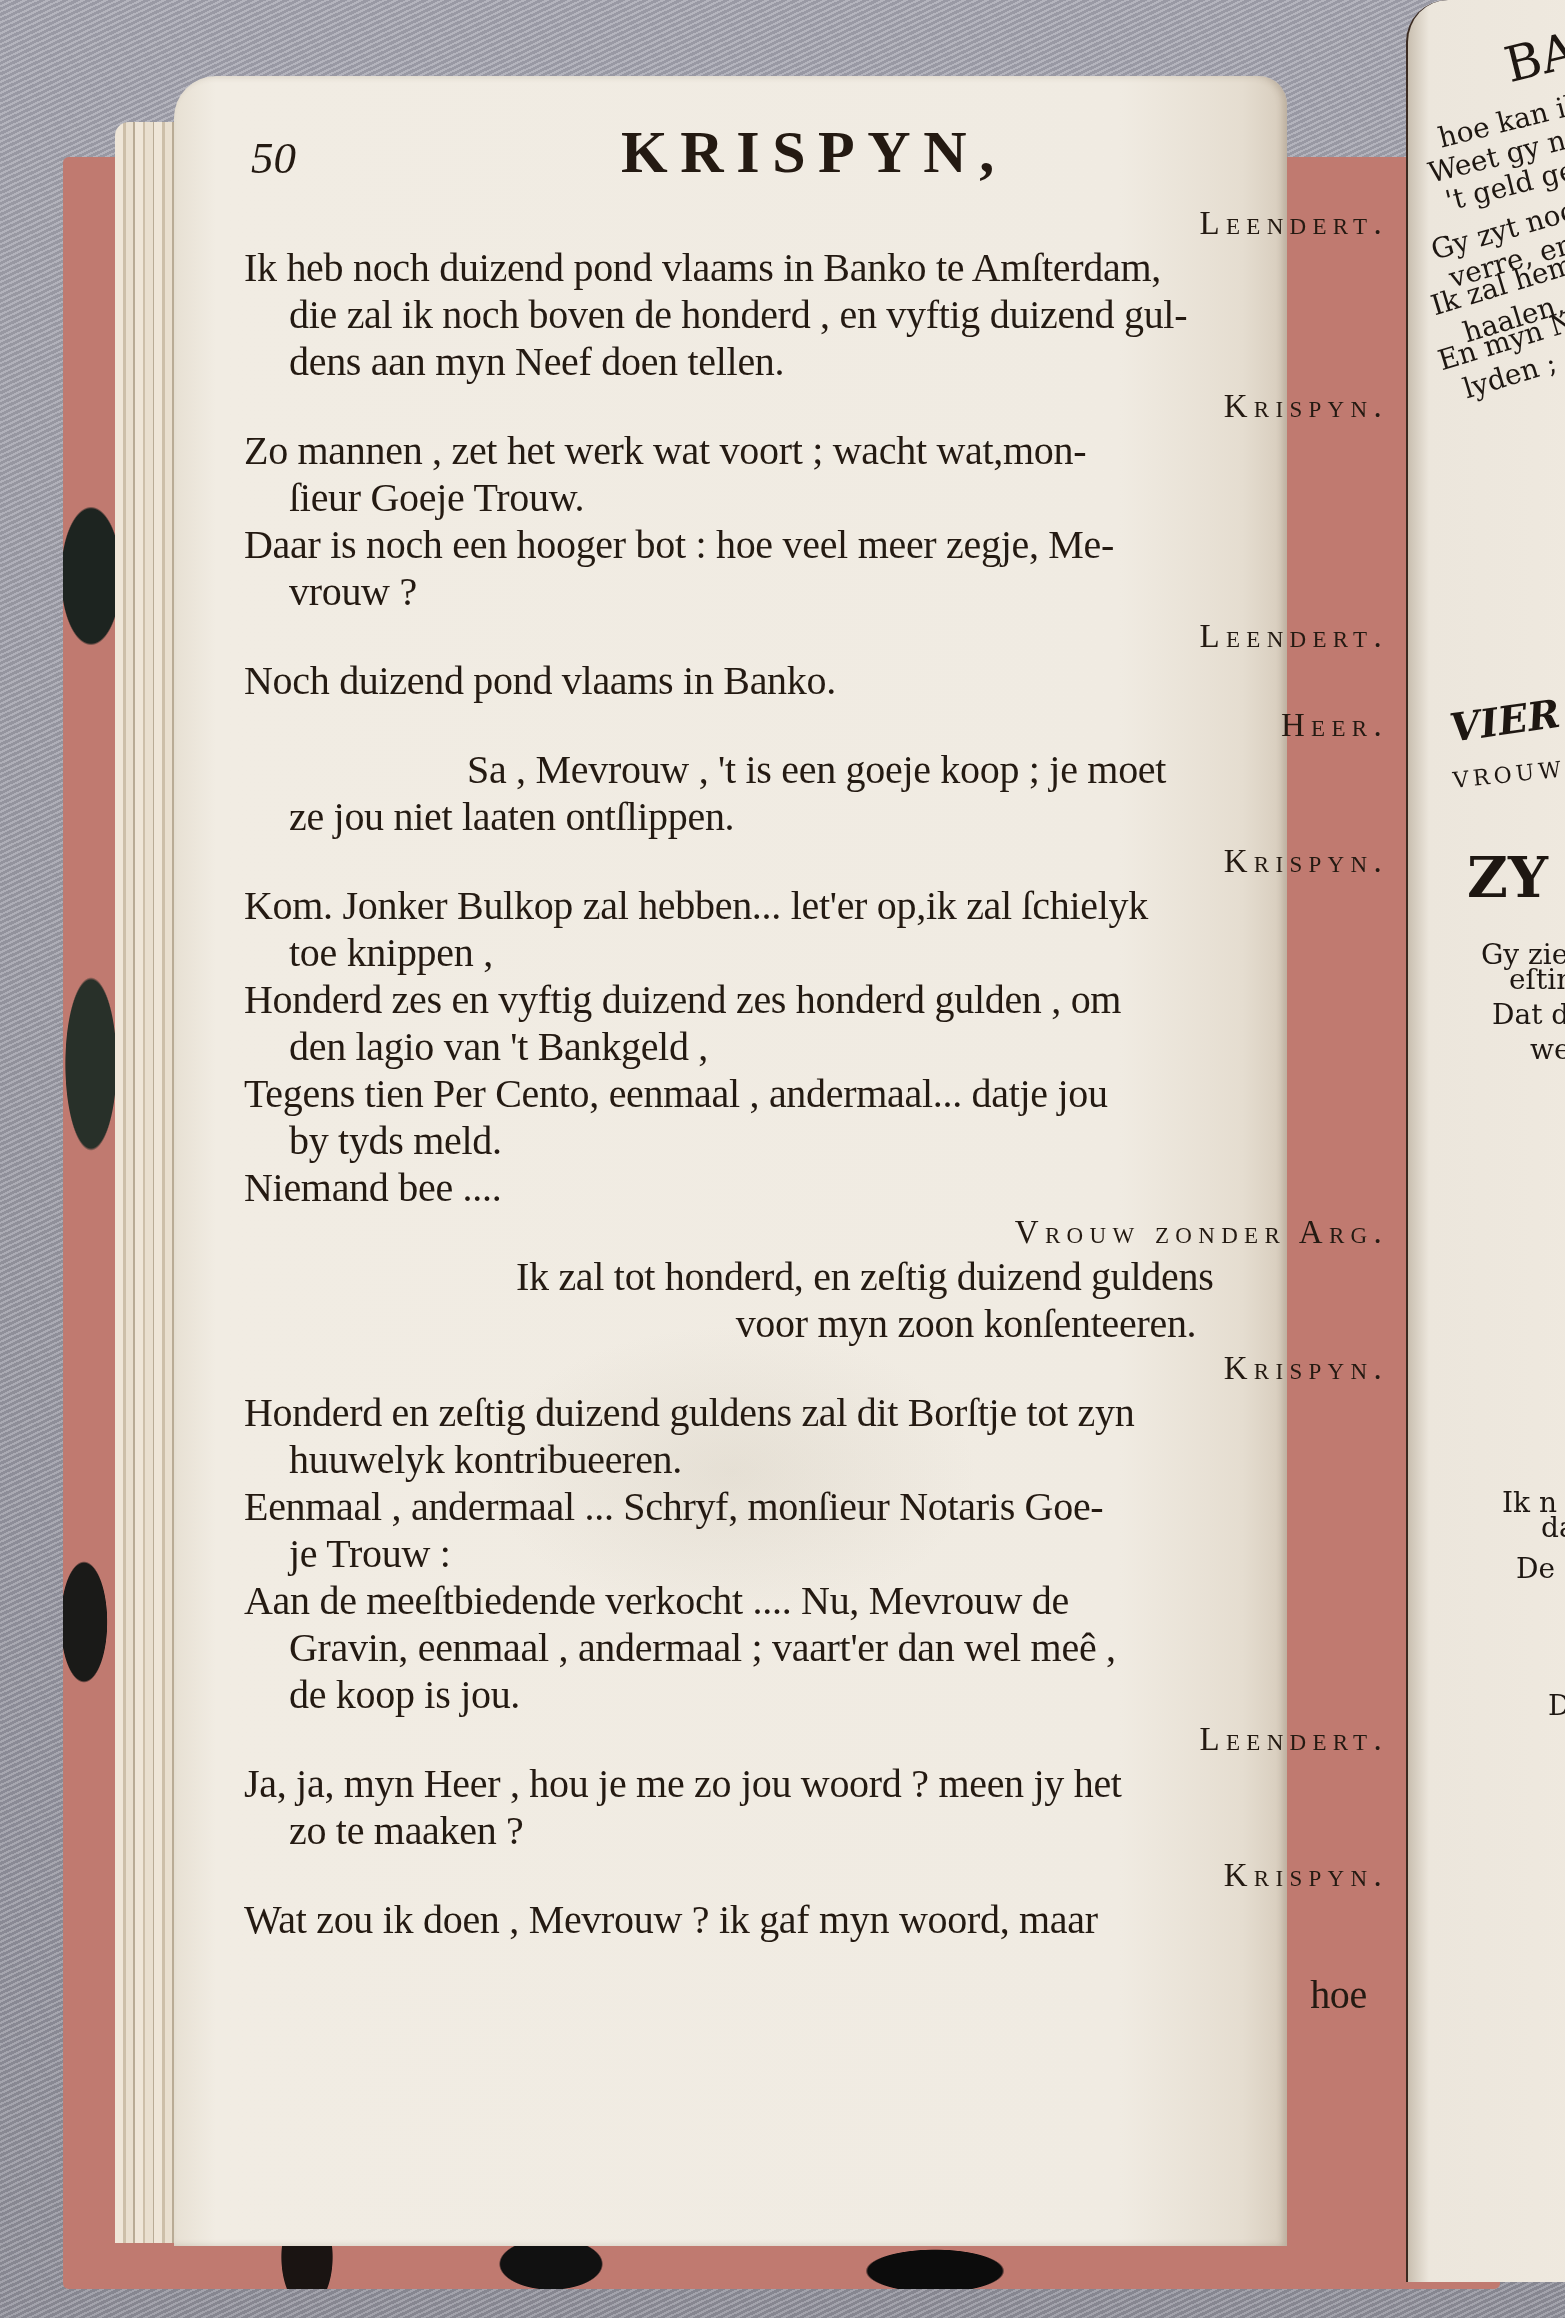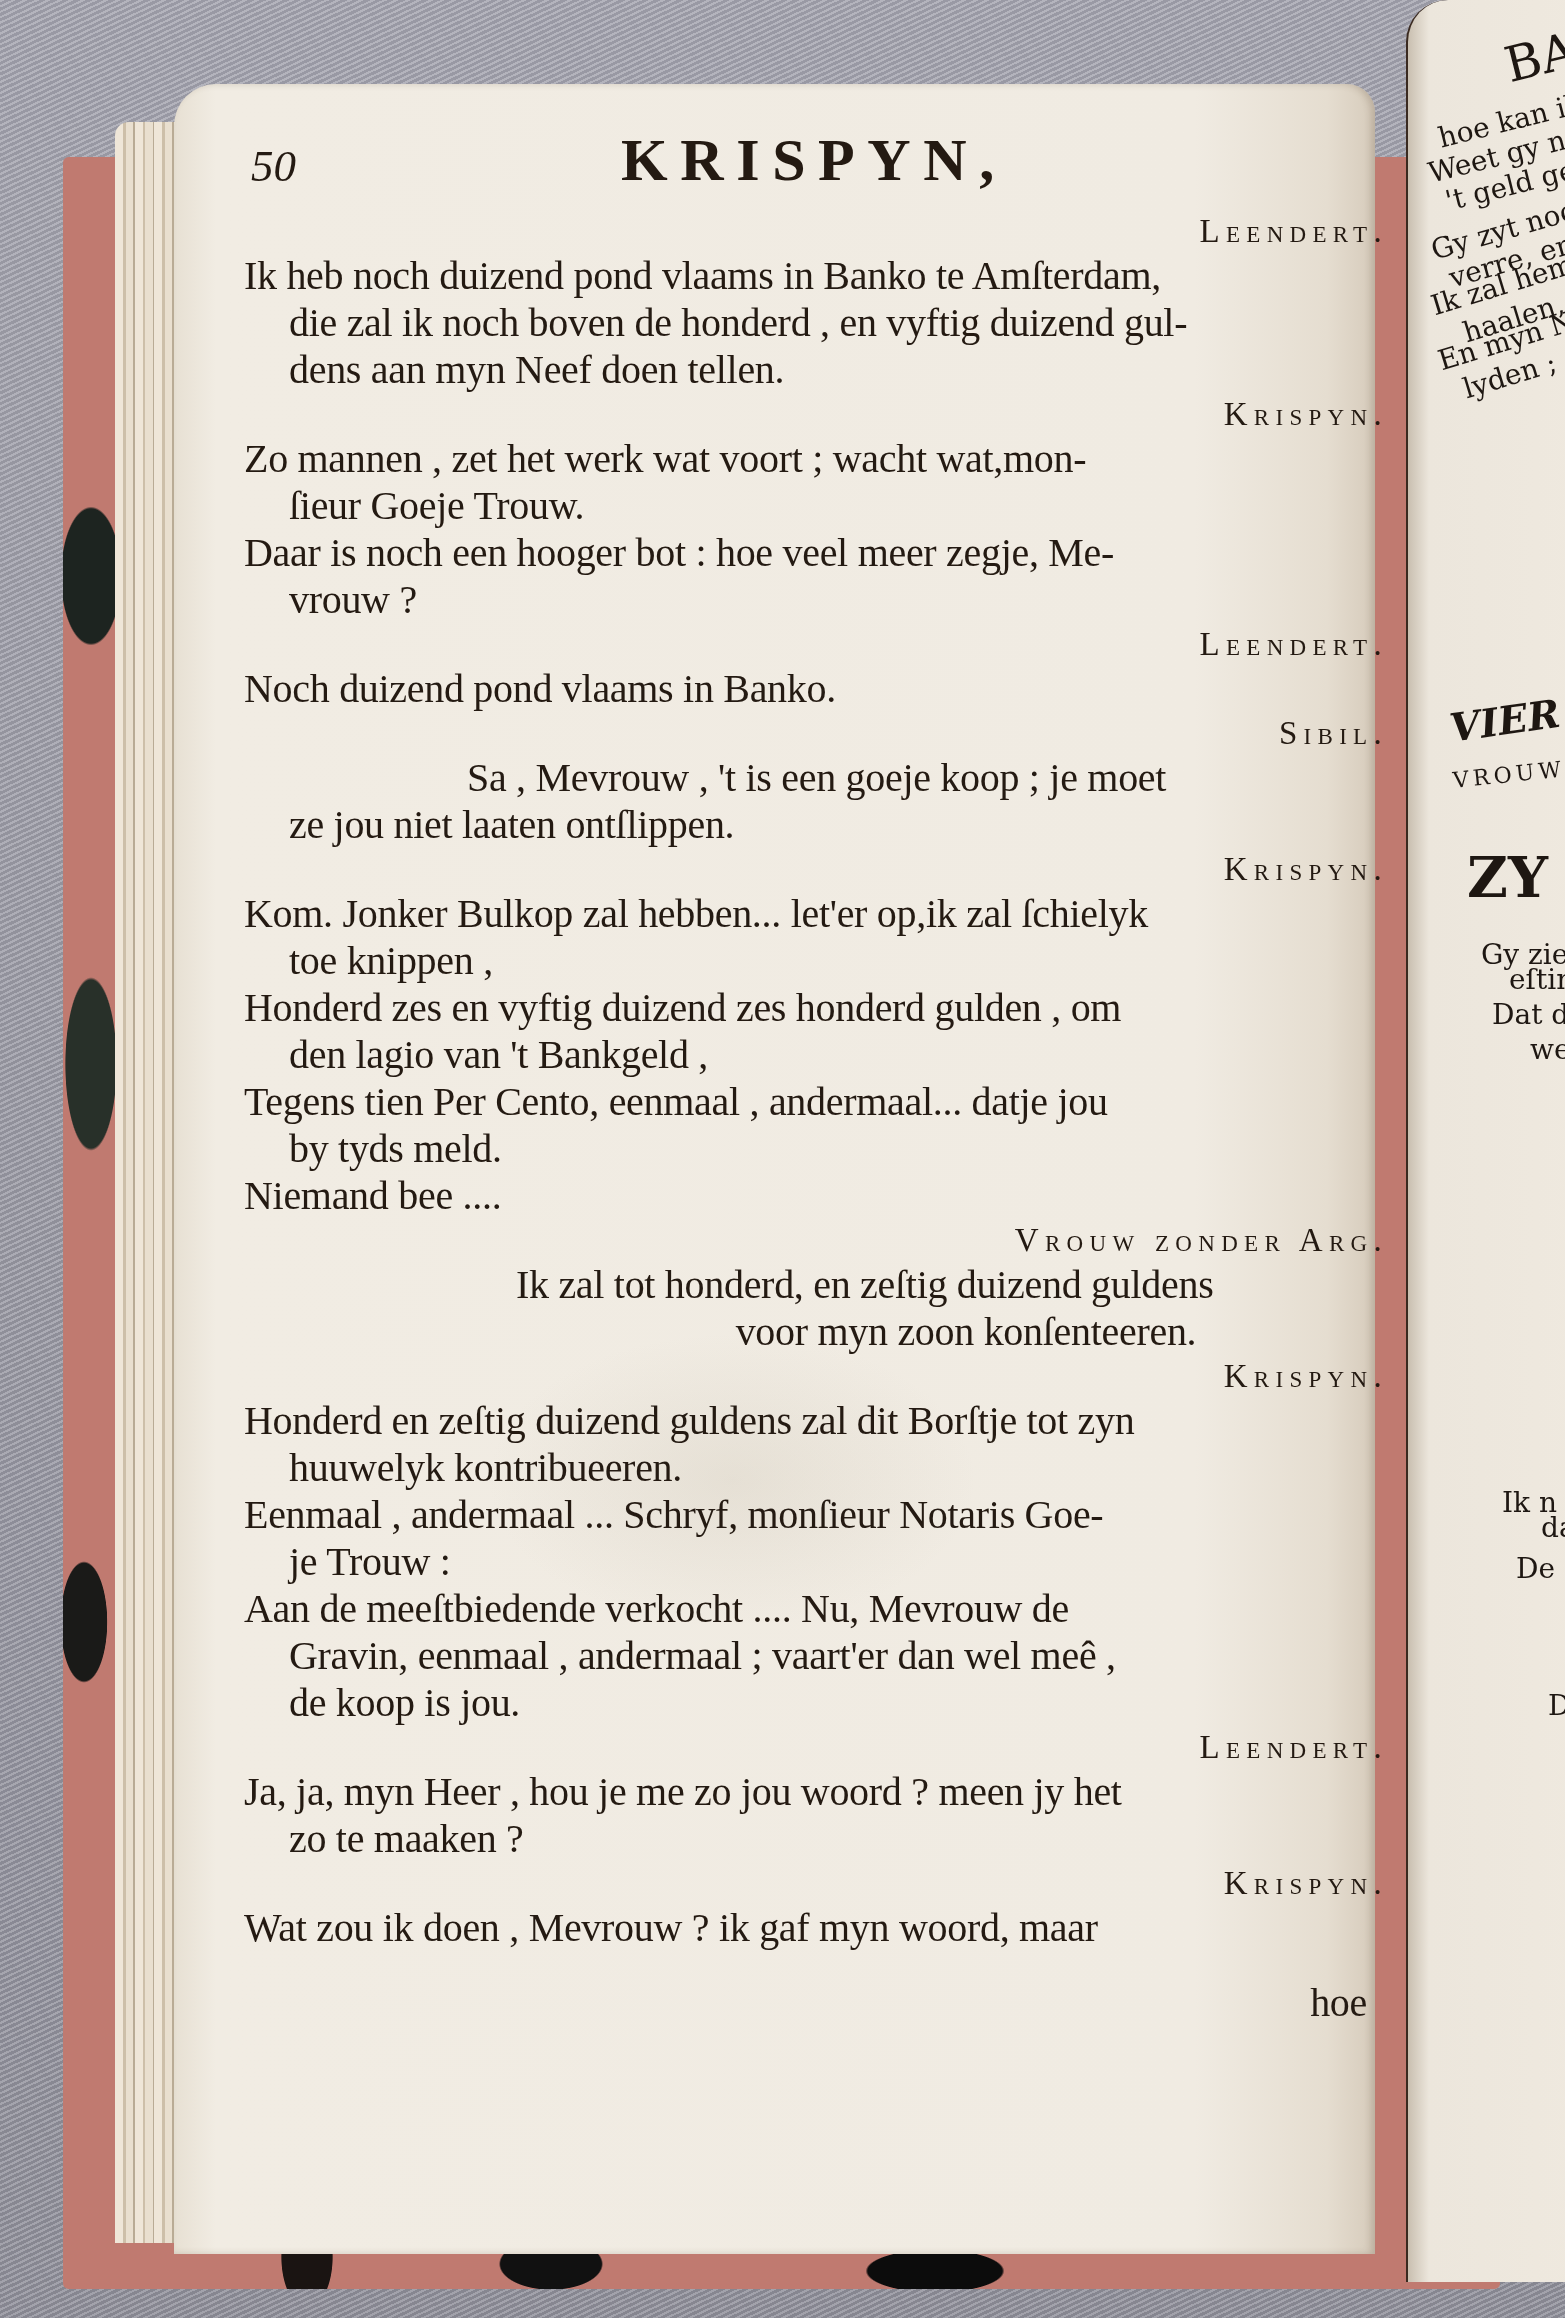--- a/index.html
+++ b/index.html
@@ -33,21 +33,21 @@
     border-radius: 42px 0 0 0;
     border-left: 2.8px solid #3a2a20;
     overflow: hidden;
   }
   .right-page .rp-line {
     position: absolute; white-space: nowrap;
     font-family: "DejaVu Serif", serif; color: #1e1712; font-size: 28px;
     transform-origin: left center;
   }
   .left-page {
-    position: absolute; left: 174px; top: 84px; width: 1201px; height: 2170px;
+    position: absolute; left: 174px; top: 76px; width: 1113px; height: 2170px;
     background:
       radial-gradient(ellipse 349px 209px at 558px 1396px, rgba(180,170,150,0.18), transparent 70%),
       linear-gradient(90deg, #e7e0d3 0px, #f1ece3 42px, #f0ebe2 85%, #e5ddd0 96%, #d6cbbb 100%);
     border-radius: 42px 28px 0 0;
     box-shadow: inset -4.2px 0 7px rgba(80,60,40,0.2);
   }
   .text-block {
     position: absolute; left: 70px; top: 42px; width: 1144px;
     font-family: "Liberation Serif", "DejaVu Serif", serif; color: #241a12;
   }
@@ -112,21 +112,21 @@
         <div class="line">Ik heb noch duizend pond vlaams in Banko te Amſterdam,</div>
         <div class="line cont">die zal ik noch boven de honderd , en vyftig duizend gul-</div>
         <div class="line cont">dens aan myn Neef doen tellen.</div>
         <div class="speaker">Krispyn.</div>
         <div class="line">Zo mannen , zet het werk wat voort ; wacht wat,mon-</div>
         <div class="line cont">ſieur Goeje Trouw.</div>
         <div class="line">Daar is noch een hooger bot : hoe veel meer zegje, Me-</div>
         <div class="line cont">vrouw ?</div>
         <div class="speaker">Leendert.</div>
         <div class="line">Noch duizend pond vlaams in Banko.</div>
-        <div class="speaker">Sibil.</div>
+        <div class="speaker">Heer.</div>
         <div class="line indent-para">Sa , Mevrouw , 't is een goeje koop ; je moet</div>
         <div class="line cont">ze jou niet laaten ontſlippen.</div>
         <div class="speaker">Krispyn.</div>
         <div class="line">Kom. Jonker Bulkop zal hebben... let'er op,ik zal ſchielyk</div>
         <div class="line cont">toe knippen ,</div>
         <div class="line">Honderd zes en vyftig duizend zes honderd gulden , om</div>
         <div class="line cont">den lagio van 't Bankgeld ,</div>
         <div class="line">Tegens tien Per Cento, eenmaal , andermaal... datje jou</div>
         <div class="line cont">by tyds meld.</div>
         <div class="line">Niemand bee ....</div>

